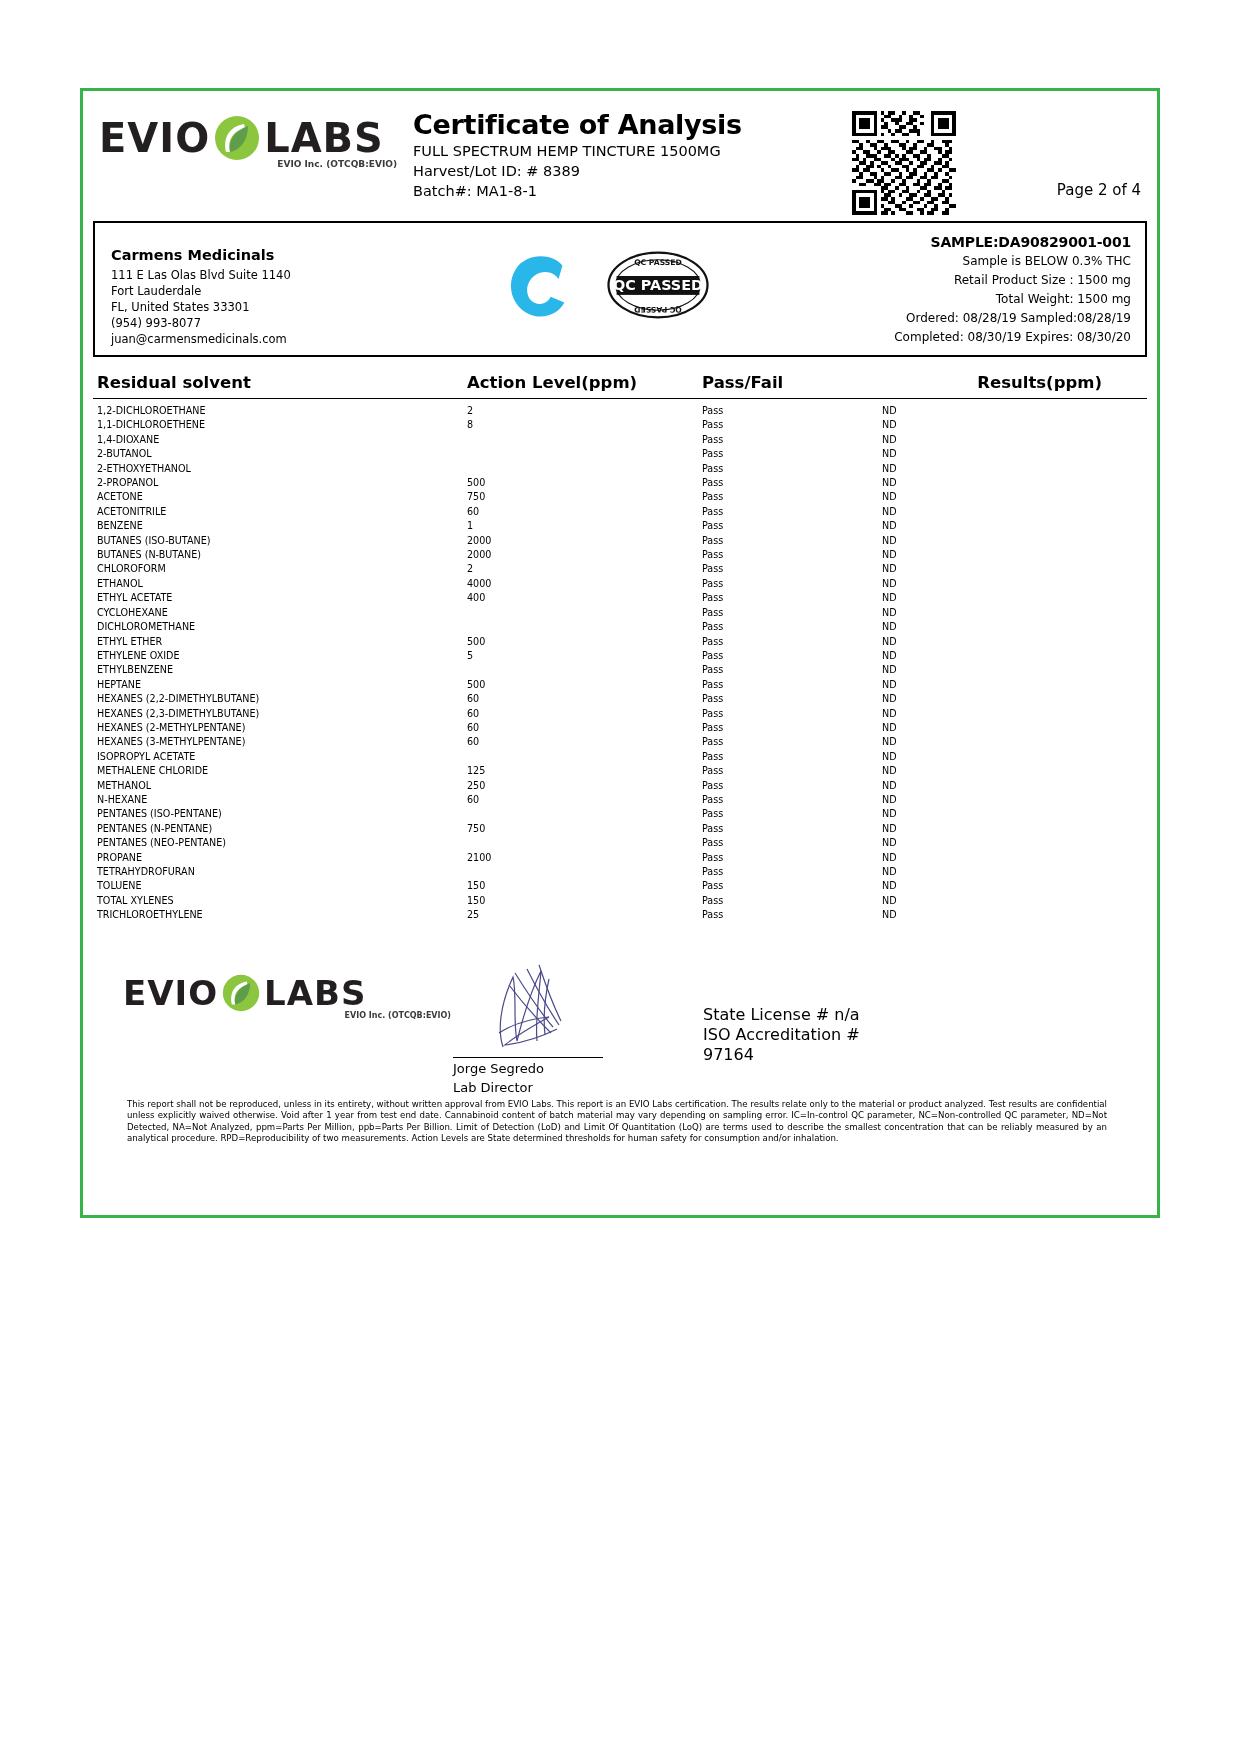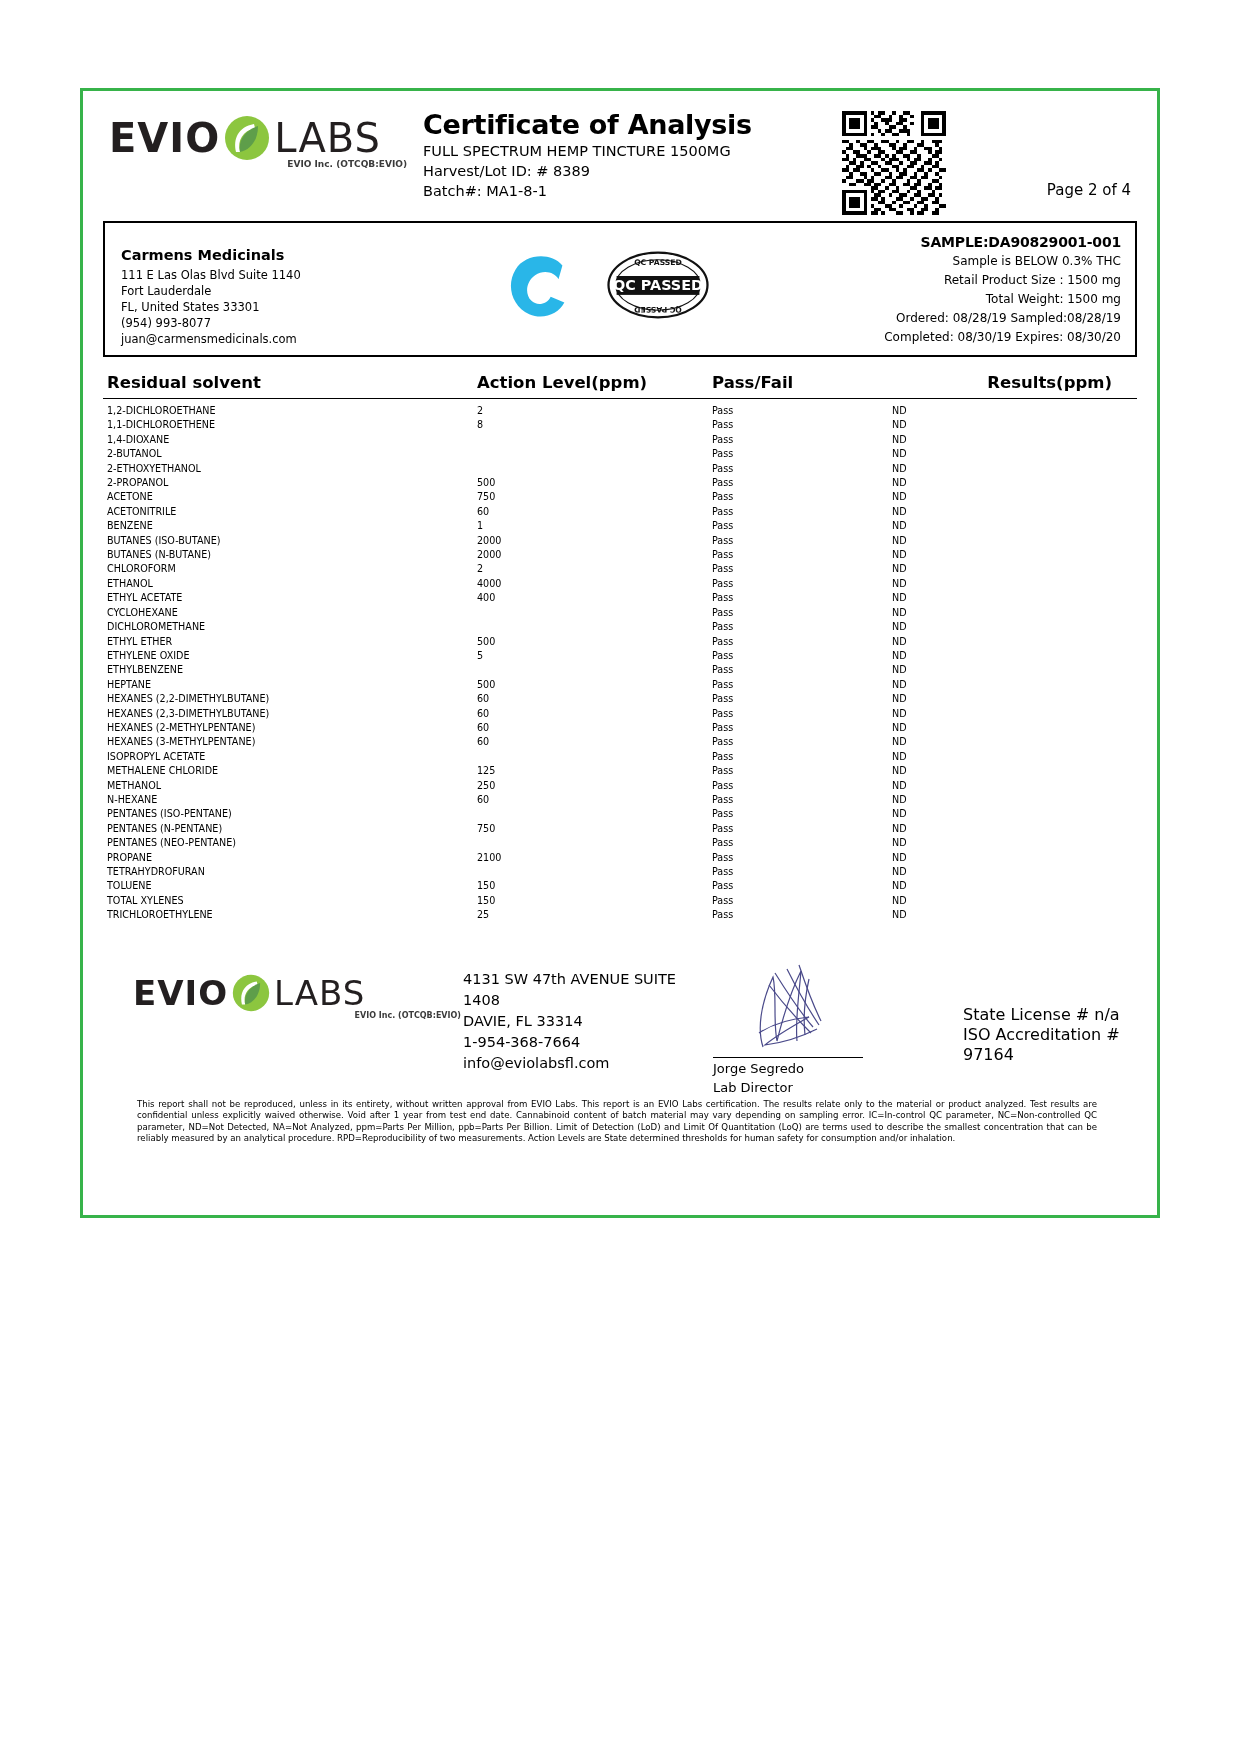--- a/index.html
+++ b/index.html
@@ -21,21 +21,21 @@
     width: 1080px;
     height: 1130px;
     border: 3px solid #37b34a;
     box-sizing: border-box;
   }
   .inner {
     position: relative;
     width: 100%;
     height: 100%;
     box-sizing: border-box;
-    padding: 0 20px;
+    padding: 0 10px;
   }
 
   
   .header {
     display: flex;
     align-items: flex-start;
     padding-top: 18px;
     height: 108px;
   }
   .logo-block {
@@ -55,21 +55,21 @@
     color: #231f20;
   }
   .logo-leaf {
     width: 46px;
     height: 46px;
     margin: 0 4px;
     position: relative;
   }
   .logo-labs {
     font-family: "DejaVu Sans", sans-serif;
-    font-weight: normal;
+    font-weight: bold;
     font-size: 40px;
     letter-spacing: 1px;
     color: #231f20;
   }
   .logo-sub {
     font-size: 9px;
     color: #3b3b3b;
     text-align: right;
     margin-top: -2px;
     padding-right: 2px;
@@ -749,27 +749,20 @@
             <circle cx="23" cy="23" r="22" fill="#8cc63f"></circle>
             <path d="M30 9 C14 12, 9 24, 12 37 L16 37 C13 25, 19 16, 31 13 Z" fill="#ffffff"></path>
             <path d="M34 11 C20 16, 14 26, 16 37 C26 35, 34 26, 34 11 Z" fill="#5e9e4a"></path>
           </svg>
         </span>
         <span class="logo-labs">LABS</span>
       </div>
       <div class="logo-sub">EVIO Inc. (OTCQB:EVIO)</div>
     </div>
 
-    <div class="f-addr">
-      <div>4131 SW 47th AVENUE SUITE</div>
-      <div>1408</div>
-      <div>DAVIE, FL 33314</div>
-      <div>1-954-368-7664</div>
-      <div>info@eviolabsfl.com</div>
-    </div>
 
     <div class="f-sign">
       <svg class="sig-svg" viewBox="0 0 130 100">
         <g fill="none" stroke="#4a4a8a" stroke-width="1.2">
           <path d="M20 92 C14 74, 18 48, 30 22 C34 40, 30 66, 34 86 C40 62, 48 36, 58 16 C56 40, 52 66, 54 86"></path>
           <path d="M32 18 C42 34, 56 56, 70 72"></path>
           <path d="M44 14 C52 30, 64 52, 76 70"></path>
           <path d="M56 10 C62 28, 70 50, 78 66"></path>
           <path d="M16 78 C28 70, 46 64, 66 62 C52 70, 34 80, 22 90 C38 88, 58 82, 74 74"></path>
           <path d="M26 30 C38 46, 54 64, 68 78"></path>

